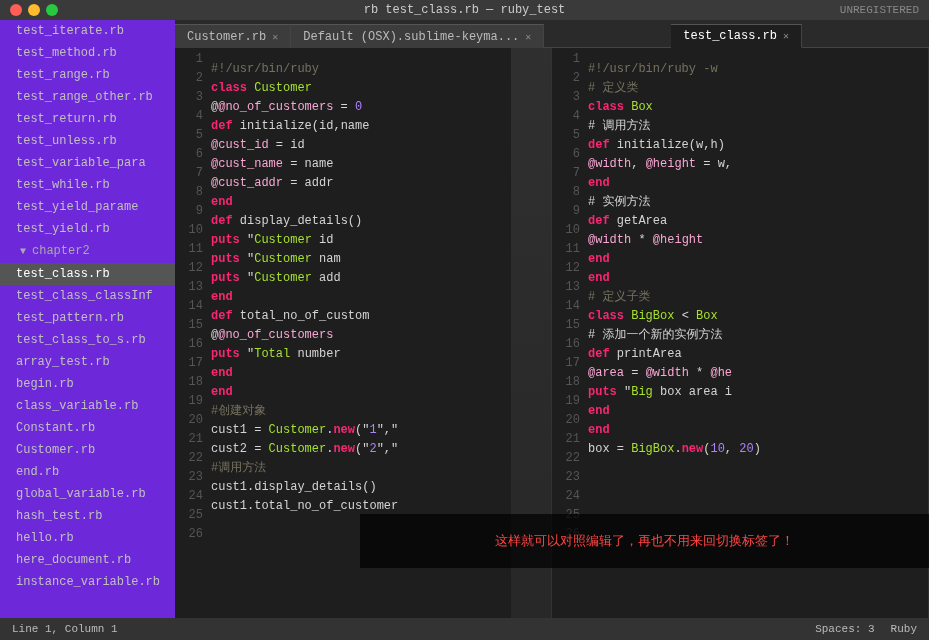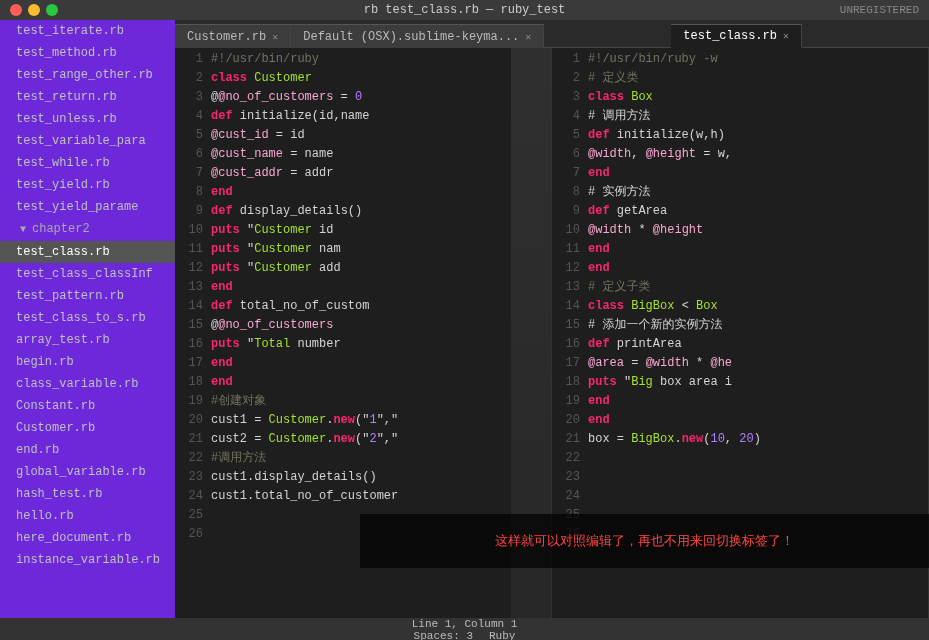--- a/index.html
+++ b/index.html
@@ -163,21 +163,21 @@
       padding-right: 8px;
       padding-top: 2px;
       font-size: 12px;
       line-height: 19px;
       flex-shrink: 0;
       user-select: none;
     }
 
     .code-area {
       flex: 1;
-      padding-top: 2px;
+      padding-top: 12px;
       font-size: 12px;
       line-height: 19px;
       overflow: hidden;
       white-space: nowrap;
     }
 
     .code-line {
       line-height: 19px;
       color: #d4d4d4;
       padding-right: 4px;
@@ -209,21 +209,20 @@
     .status-bar {
       height: 22px;
       background: #333;
       display: flex;
       align-items: center;
       justify-content: space-between;
       padding: 0 12px;
       color: #bbb;
       font-size: 11px;
       flex-shrink: 0;
-      flex-direction: column;
     }
     .status-right {
       display: flex;
       gap: 16px;
     }
 
     .minimap {
       width: 40px;
       background: #252525;
       flex-shrink: 0;
@@ -247,27 +246,28 @@
   <div class="titlebar-title">rb test_class.rb — ruby_test</div>
   <div class="titlebar-unregistered">UNREGISTERED</div>
 </div>
 
 <div class="main-area">
 
   <div class="sidebar">
 
   <div class="sidebar-item">test_iterate.rb</div>
       <div class="sidebar-item">test_method.rb</div>
+      <div class="sidebar-item">test_range.rb</div>
       <div class="sidebar-item">test_range_other.rb</div>
       <div class="sidebar-item">test_return.rb</div>
       <div class="sidebar-item">test_unless.rb</div>
       <div class="sidebar-item">test_variable_para</div>
       <div class="sidebar-item">test_while.rb</div>
+      <div class="sidebar-item">test_yield_parame</div>
       <div class="sidebar-item">test_yield.rb</div>
-      <div class="sidebar-item">test_yield_parame</div>
       <div class="sidebar-item folder">chapter2</div>
       <div class="sidebar-item active">test_class.rb</div>
       <div class="sidebar-item">test_class_classInf</div>
       <div class="sidebar-item">test_pattern.rb</div>
       <div class="sidebar-item">test_class_to_s.rb</div>
       <div class="sidebar-item">array_test.rb</div>
       <div class="sidebar-item">begin.rb</div>
       <div class="sidebar-item">class_variable.rb</div>
       <div class="sidebar-item">Constant.rb</div>
       <div class="sidebar-item">Customer.rb</div>

